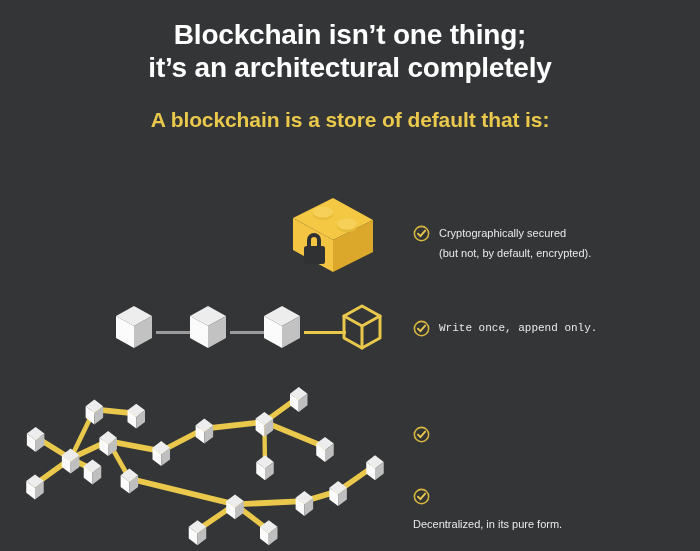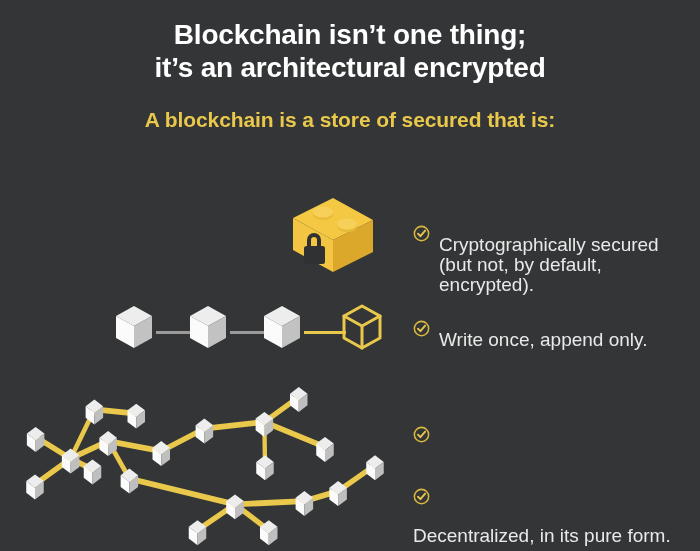--- a/index.html
+++ b/index.html
@@ -56,47 +56,46 @@
     gap: 9px;
   }
   .bullet .check {
     flex: 0 0 auto;
     width: 17px;
     height: 17px;
     margin-top: 2px;
   }
   .bullet .btext {
     color: #e9e9e9;
-    font-size: 19px;
+    font-size: 11px;
     line-height: 20px;
     white-space: pre-line;
-    margin-top: 12px;
   }
   #bullet-secured      { left: 413px; top: 223px; }
-  #bullet-writeonce    { left: 413px; top: 318px; }
+  #bullet-writeonce    { left: 413px; top: 318px; font-family: Liberation Mono, monospace; }
   #bullet-distributed  { left: 413px; top: 424px; }
   #bullet-decentralized{ left: 413px; top: 486px; flex-direction: column; }
 
   
   .graphic { position: absolute; }
   #brick-graphic   { left: 285px; top: 196px;  width: 92px;  height: 80px; }
   #chain-graphic   { left: 110px; top: 300px;  width: 272px; height: 60px; }
   #network-graphic { left: 0px;   top: 372px;  width: 400px; height: 179px; }
 </style>
 </head>
 <body>
 
 <div id="stage">
 
   <div class="title">
     <span class="line">Blockchain isn’t one thing;</span>
-    <span class="line">it’s an architectural encrypted</span>
-  </div>
-
-  <div class="subtitle">A blockchain is a store of secured that is:</div>
+    <span class="line">it’s an architectural completely</span>
+  </div>
+
+  <div class="subtitle">A blockchain is a store of default that is:</div>
 
   <div class="graphic" id="brick-graphic">
     <svg viewBox="0 0 92 80" width="92" height="80" aria-hidden="true">
 
       <polygon points="8,22 48,2 88,24 48,44" fill="#f5c843"></polygon>
 
       <polygon points="8,22 48,44 48,76 8,54" fill="#f3c543"></polygon>
 
       <polygon points="48,44 88,24 88,56 48,76" fill="#dca82c"></polygon>
 

